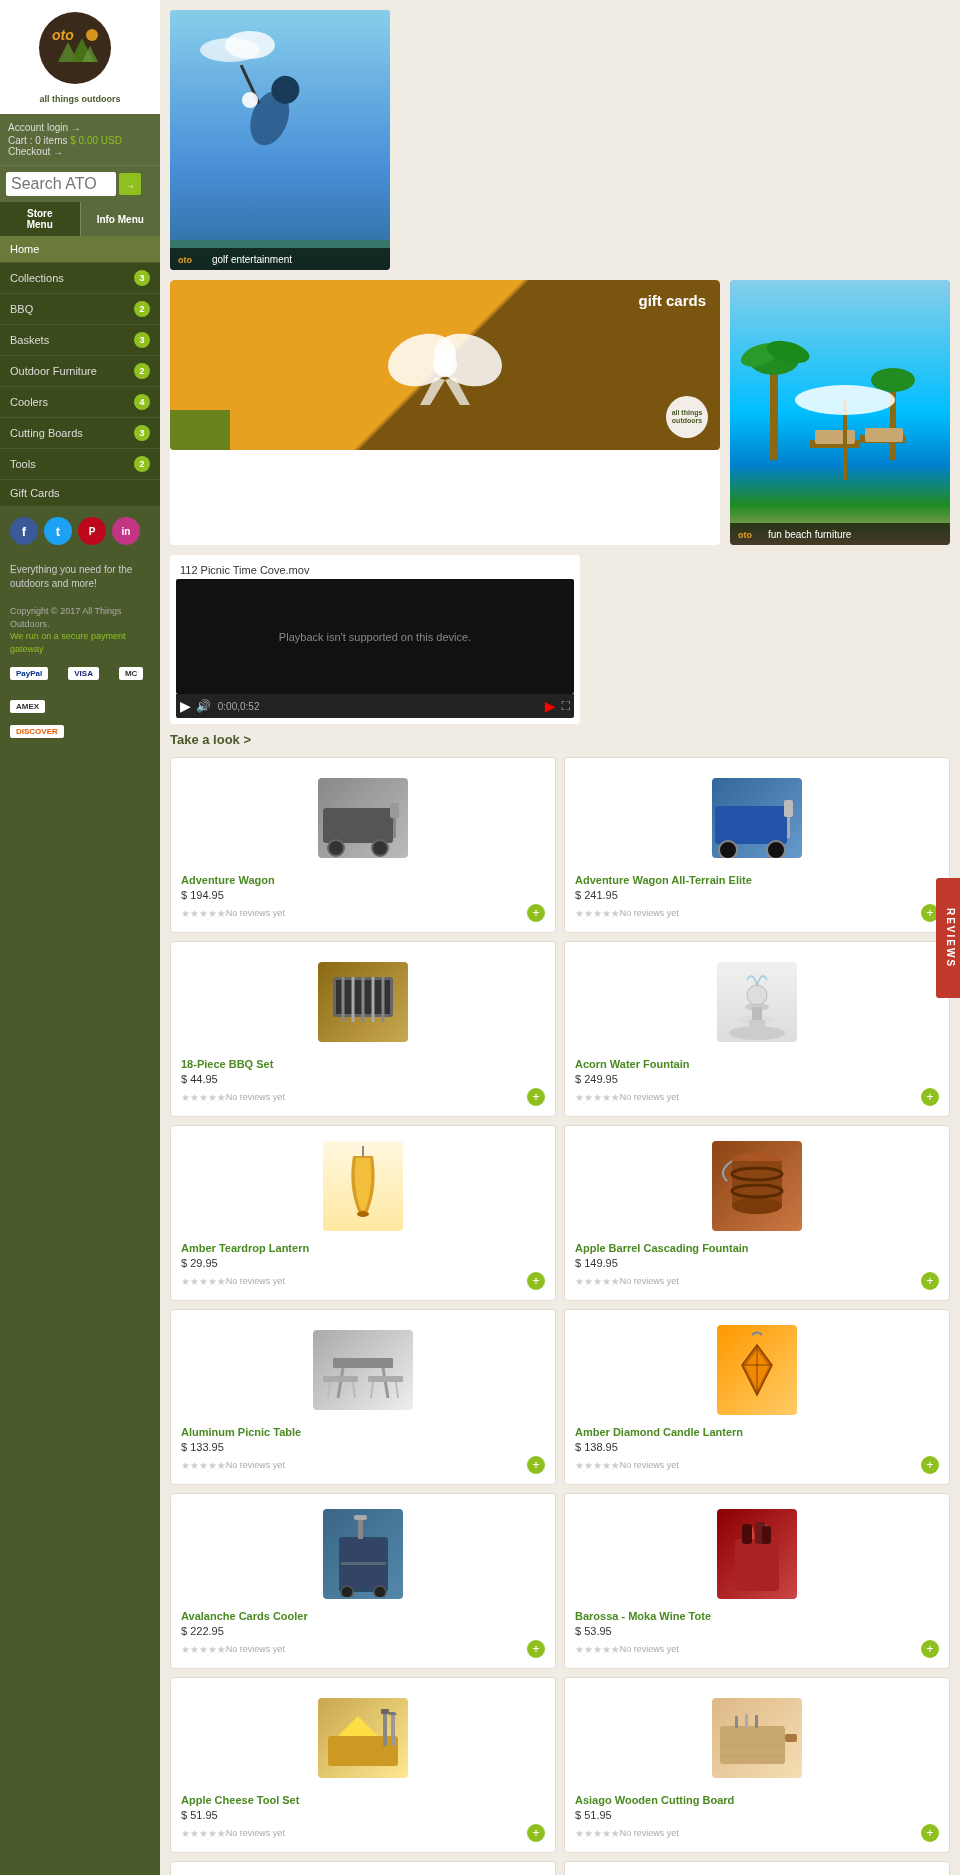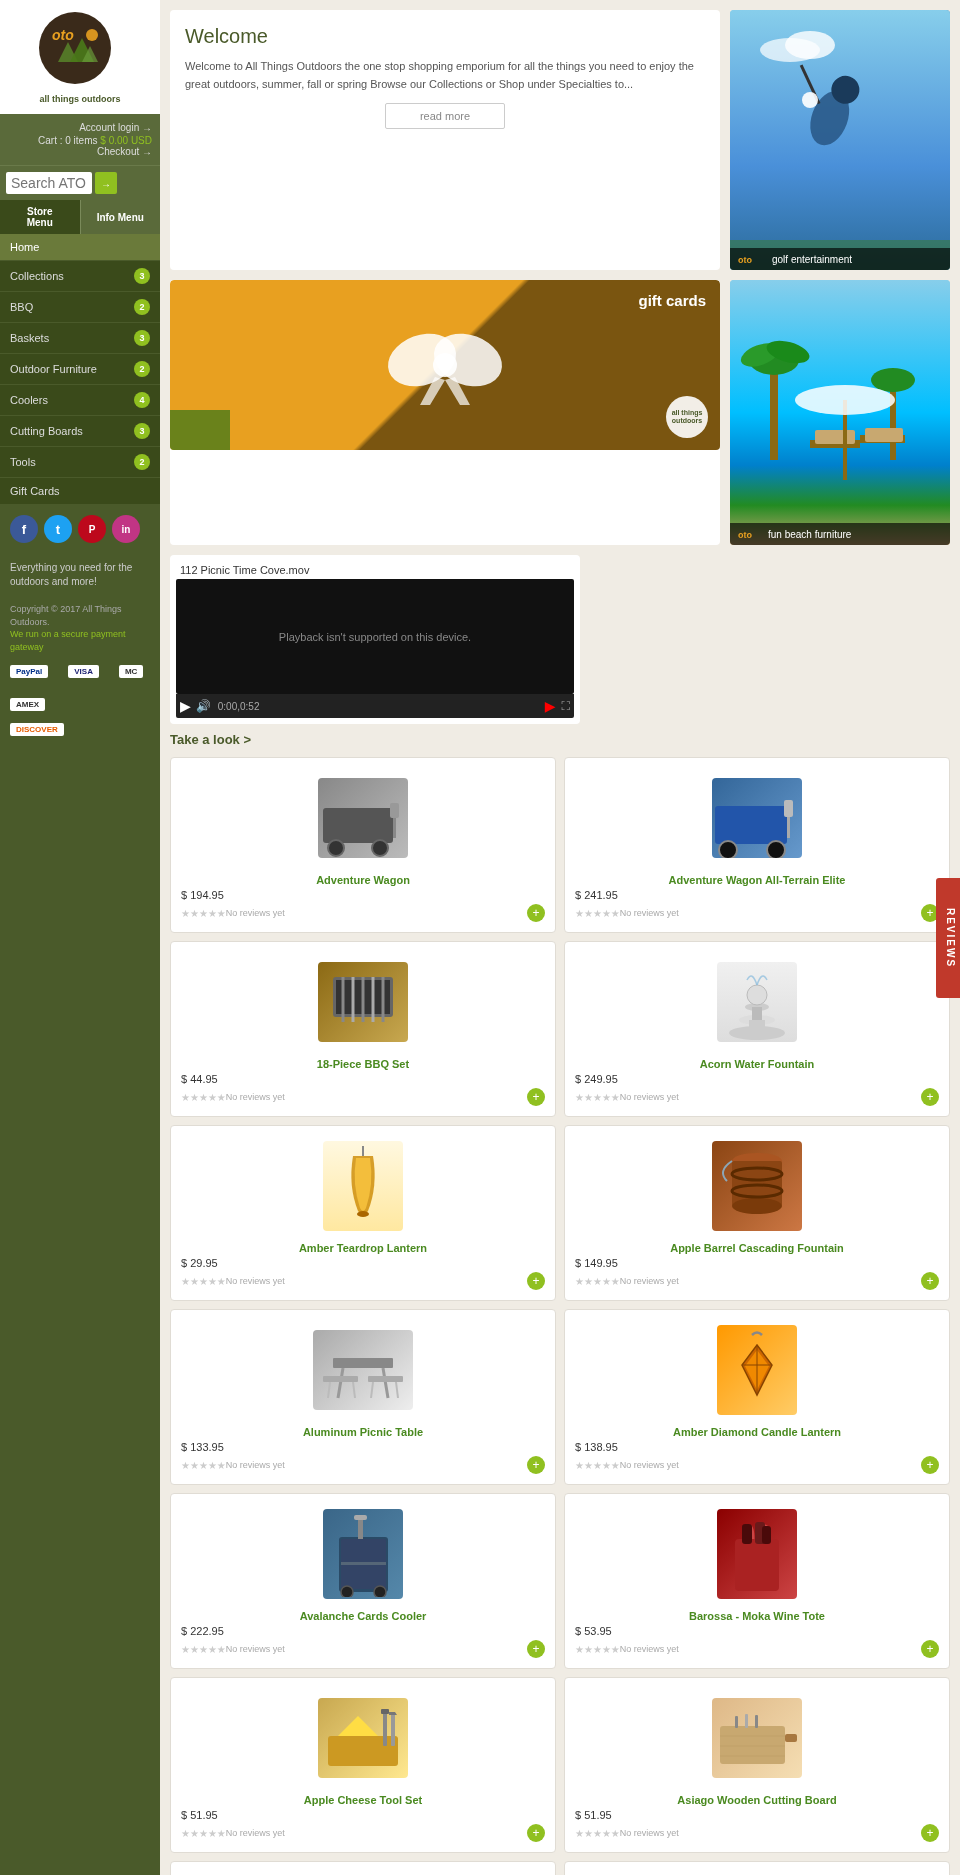--- a/index.html
+++ b/index.html
@@ -7,25 +7,25 @@
     
     
     .page-wrapper { display: flex; width: 960px; min-height: 1875px; }
     
     
     .sidebar { width: 160px; min-width: 160px; background: #4a5a2a; color: #fff; flex-shrink: 0; }
     
     .logo-area { background: #fff; padding: 10px; text-align: center; }
     .logo-subtitle { color: #4a5a2a; font-size: 9px; font-weight: bold; text-align: center; margin-top: 4px; }
     
-    .account-area { background: #5a6a3a; padding: 8px; text-align: right; font-size: 10px; color: #ddd; border-bottom: 1px solid #6a7a4a; }
+    .account-area { background: #5a6a3a; padding: 8px; text-align: left; font-size: 10px; color: #ddd; border-bottom: 1px solid #6a7a4a; }
     .cart-price { color: #90c020; font-weight: normal; }
     
     .search-area { background: #5a6a3a; padding: 6px; display: flex; align-items: center; }
-    .search-input { width: 86px; padding: 3px 5px; font-size: 14px; border: none; background: #fff; border-radius: 2px; }
+    .search-input { width: 110px; padding: 3px 5px; font-size: 16px; border: none; background: #fff; border-radius: 2px; }
     .search-btn { width: 22px; height: 22px; background: #90c020; border: none; border-radius: 2px; margin-left: 3px; cursor: pointer; color: #fff; font-size: 10px; display: flex; align-items: center; justify-content: center; }
     
     .menu-tabs { display: flex; background: #5a6a3a; }
     .menu-tab { flex: 1; padding: 6px 16px; text-align: center; font-size: 10px; font-weight: bold; color: #fff; cursor: pointer; border: none; background: transparent; }
     .menu-tab.active { background: #3a4a1a; }
     .menu-divider { width: 1px; background: #7a8a5a; }
     
     .nav-menu { background: #3a4a1a; }
     .nav-item { display: flex; align-items: center; justify-content: space-between; padding: 7px 10px; border-bottom: 1px solid #4a5a2a; color: #ddd; font-size: 11px; cursor: pointer; }
     .nav-item.active { background: #6a7a3a; color: #fff; }
@@ -75,21 +75,21 @@
     .beach-img { width: 220px; background: linear-gradient(180deg, #87CEEB 0%, #00bfff 40%, #1a7a4a 70%, #c8a870 100%); border-radius: 4px; overflow: hidden; position: relative; }
     
     
     .video-section { margin-bottom: 10px; }
     .product-card { background: #fff; border-radius: 4px; padding: 10px; border: 1px solid #e0dcd4; }
     .product-img-area { height: 100px; display: flex; align-items: center; justify-content: center; margin-bottom: 6px; overflow: hidden; }
     
     
     .pi-wagon { background: linear-gradient(135deg, #666 0%, #999 100%); border-radius: 4px; width: 100px; height: 80px; display: flex; align-items: center; justify-content: center; color: #fff; font-size: 8px; }
     
-    .product-name { font-size: 11px; color: #4a8a20; font-weight: bold; margin-bottom: 3px; text-align: center; }
+    .product-name { font-size: 11px; color: #4a8a20; font-weight: bold; margin-bottom: 3px; }
     .product-price { font-size: 11px; color: #333; margin-bottom: 3px; }
     .stars { color: #ccc; font-size: 10px; }
     .no-reviews { font-size: 9px; color: #aaa; }
     .add-btn { background: #90c020; color: #fff; border: none; border-radius: 50%; width: 18px; height: 18px; font-size: 12px; cursor: pointer; display: flex; align-items: center; justify-content: center; margin-left: auto; }
     .product-footer { display: flex; align-items: center; }
     
     .main-grid { display: grid; grid-template-columns: 1fr 1fr; gap: 8px; }
   </style>
 </head>
 <body>
@@ -202,25 +202,20 @@
     <div style="padding:4px 10px;">
       <div class="payment-icon payment-discover" style="display:inline-block;">DISCOVER</div>
     </div>
 
   </aside>
 
   <main class="main-content">
 
     <div class="top-section">
 
-      <div class="welcome-box">
-        <h2 class="welcome-title">Welcome</h2>
-        <p class="welcome-text">Welcome to All Things Outdoors the one stop shopping emporium for all the things you need to enjoy the great outdoors, summer, fall or spring Browse our Collections or Shop under Specialties to...</p>
-        <button class="read-more-btn">read more</button>
-      </div>
 
       <div class="golf-img" style="min-height:180px;">
 
         <svg width="220" height="260" viewBox="0 0 220 260" style="display:block;">
 
           <defs>
             <linearGradient id="skyGrad" x1="0" y1="0" x2="0" y2="1">
               <stop offset="0%" stop-color="#87CEEB"></stop>
               <stop offset="60%" stop-color="#4a90d9"></stop>
               <stop offset="100%" stop-color="#2a6a99"></stop>

